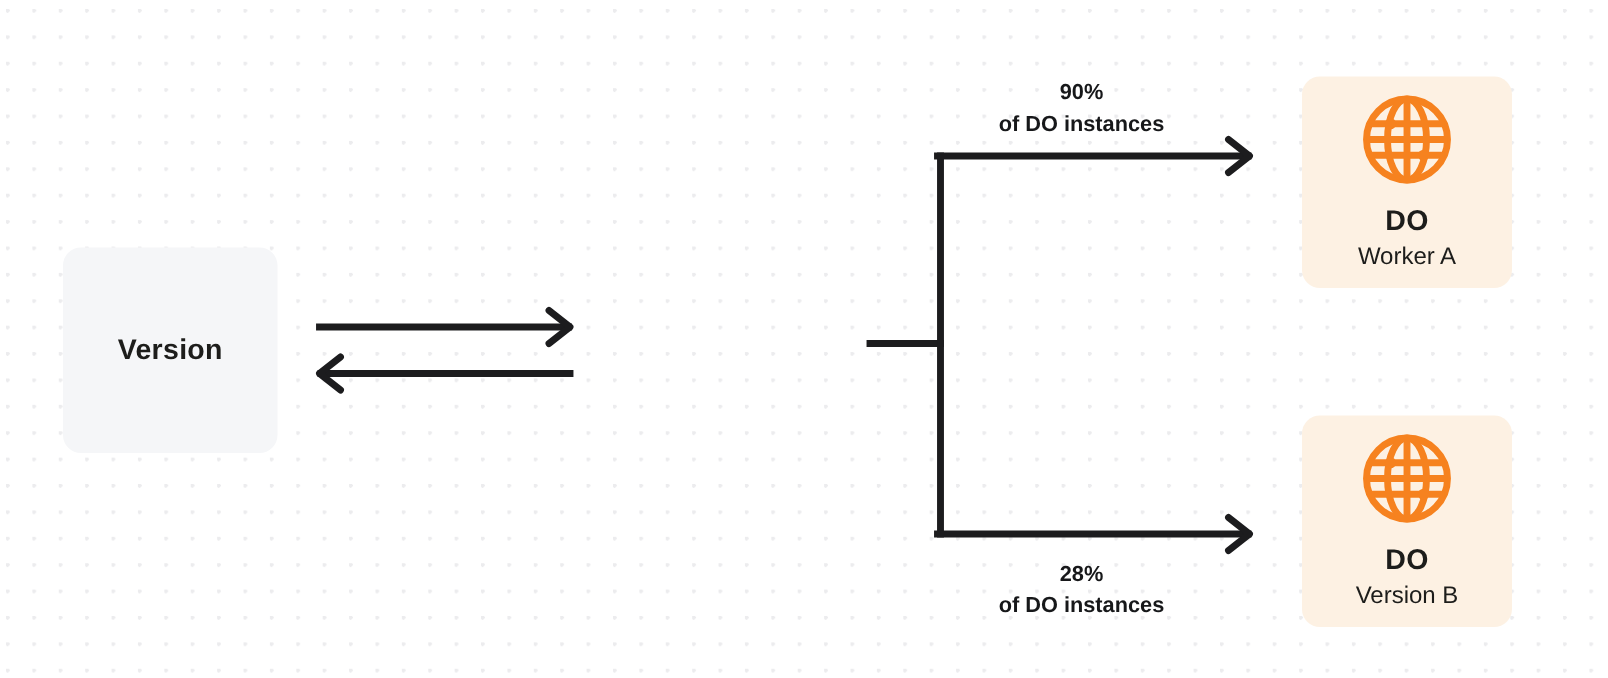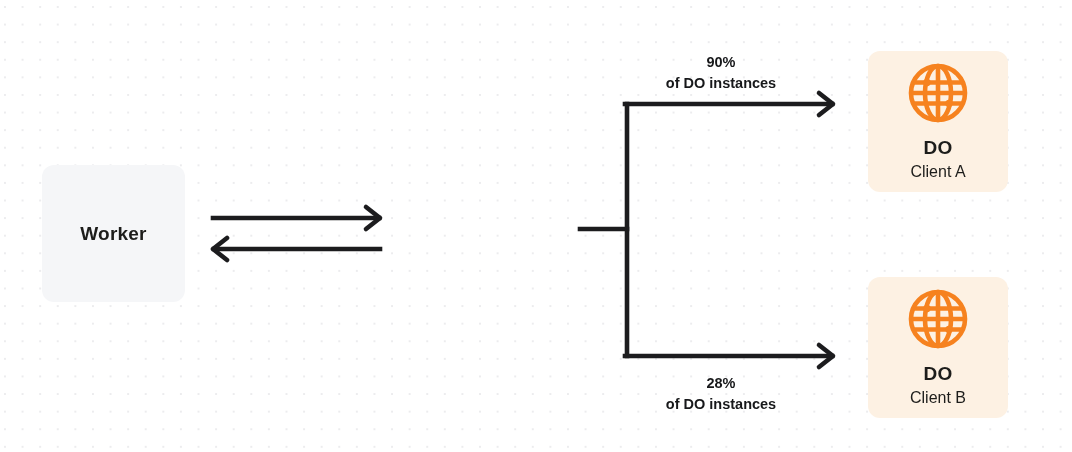--- a/index.html
+++ b/index.html
@@ -143,55 +143,55 @@
     <span class="pct">90%</span>
     <span class="sub">of DO instances</span>
   </div>
 
   <div class="edge-label label-bottom">
     <span class="pct">28%</span>
     <span class="sub">of DO instances</span>
   </div>
 
   <div class="node node-client">
-    <span class="node-title">Worker</span>
+    <span class="node-title">Version</span>
   </div>
 
 
   <div class="node node-do-a">
     <span class="icon-wrap do-icon-wrap">
       <svg width="62" height="62" viewBox="0 0 62 62" xmlns="http://www.w3.org/2000/svg">
         <g fill="none" stroke="#f6821f" stroke-width="4.6">
           <circle cx="31" cy="31" r="27"></circle>
           <ellipse cx="31" cy="31" rx="13" ry="27"></ellipse>
           <line x1="31" y1="4" x2="31" y2="58"></line>
           <line x1="6.2" y1="20.5" x2="55.8" y2="20.5"></line>
           <line x1="4.2" y1="31" x2="57.8" y2="31"></line>
           <line x1="6.2" y1="41.5" x2="55.8" y2="41.5"></line>
         </g>
         <circle cx="20" cy="20.5" r="3.7" fill="#f6821f"></circle>
         <circle cx="42" cy="41.5" r="3.7" fill="#f6821f"></circle>
       </svg>
     </span>
     <span class="node-title">DO</span>
-    <span class="node-sub">Client A</span>
+    <span class="node-sub">Worker A</span>
   </div>
 
   <div class="node node-do-b">
     <span class="icon-wrap do-icon-wrap">
       <svg width="62" height="62" viewBox="0 0 62 62" xmlns="http://www.w3.org/2000/svg">
         <g fill="none" stroke="#f6821f" stroke-width="4.6">
           <circle cx="31" cy="31" r="27"></circle>
           <ellipse cx="31" cy="31" rx="13" ry="27"></ellipse>
           <line x1="31" y1="4" x2="31" y2="58"></line>
           <line x1="6.2" y1="20.5" x2="55.8" y2="20.5"></line>
           <line x1="4.2" y1="31" x2="57.8" y2="31"></line>
           <line x1="6.2" y1="41.5" x2="55.8" y2="41.5"></line>
         </g>
         <circle cx="20" cy="20.5" r="3.7" fill="#f6821f"></circle>
         <circle cx="42" cy="41.5" r="3.7" fill="#f6821f"></circle>
       </svg>
     </span>
     <span class="node-title">DO</span>
-    <span class="node-sub">Client B</span>
+    <span class="node-sub">Version B</span>
   </div>
 
 </div>
 
 </body></html>

